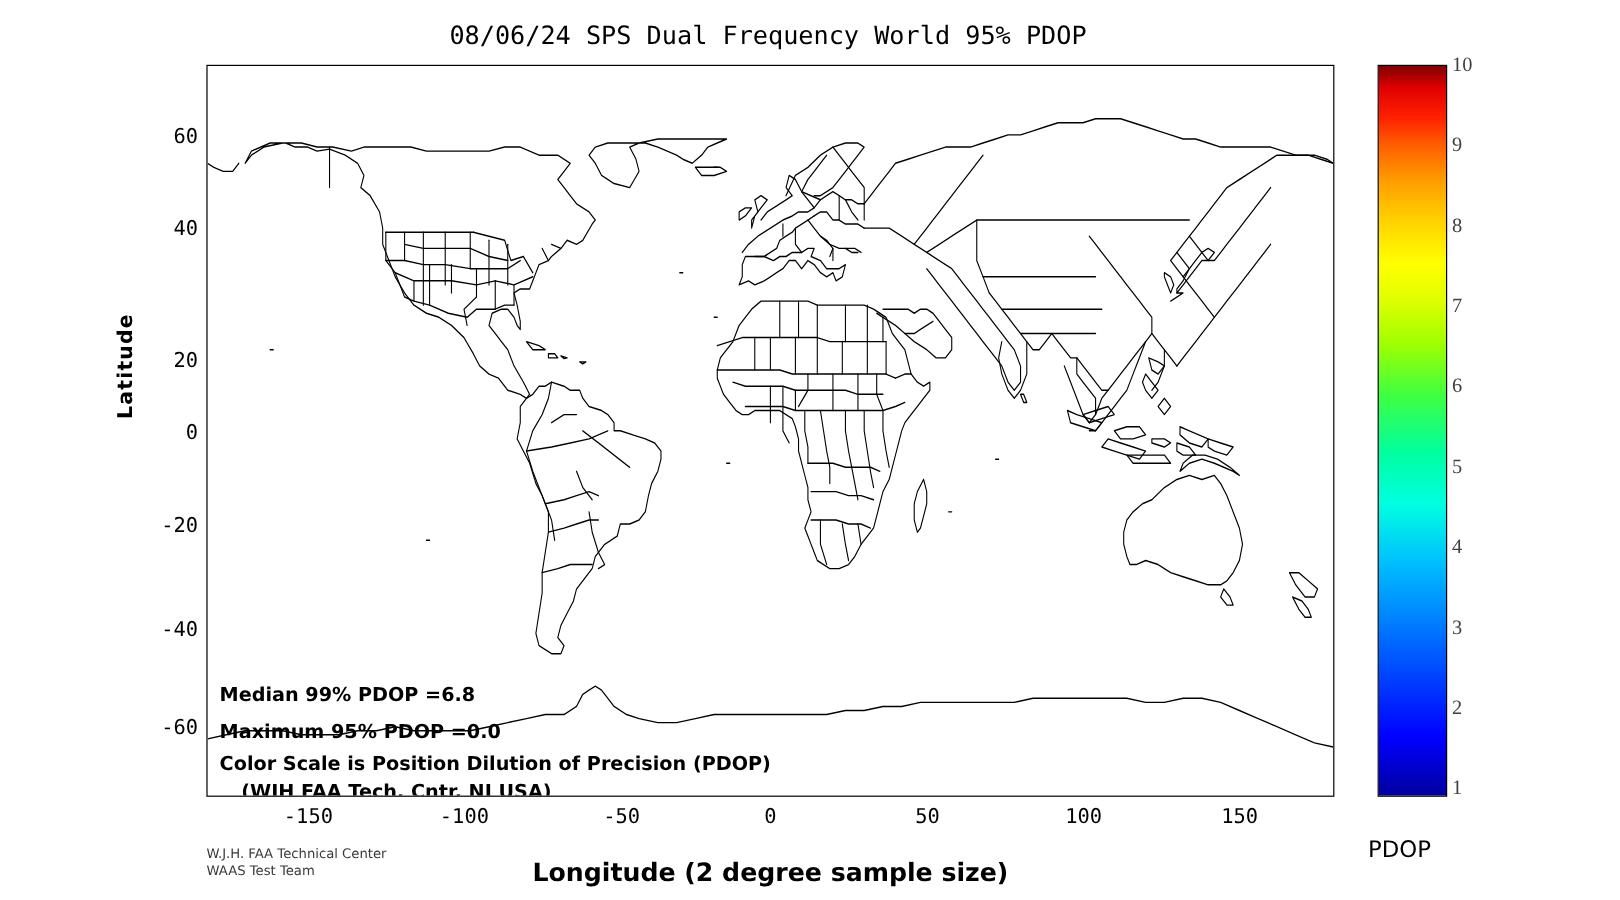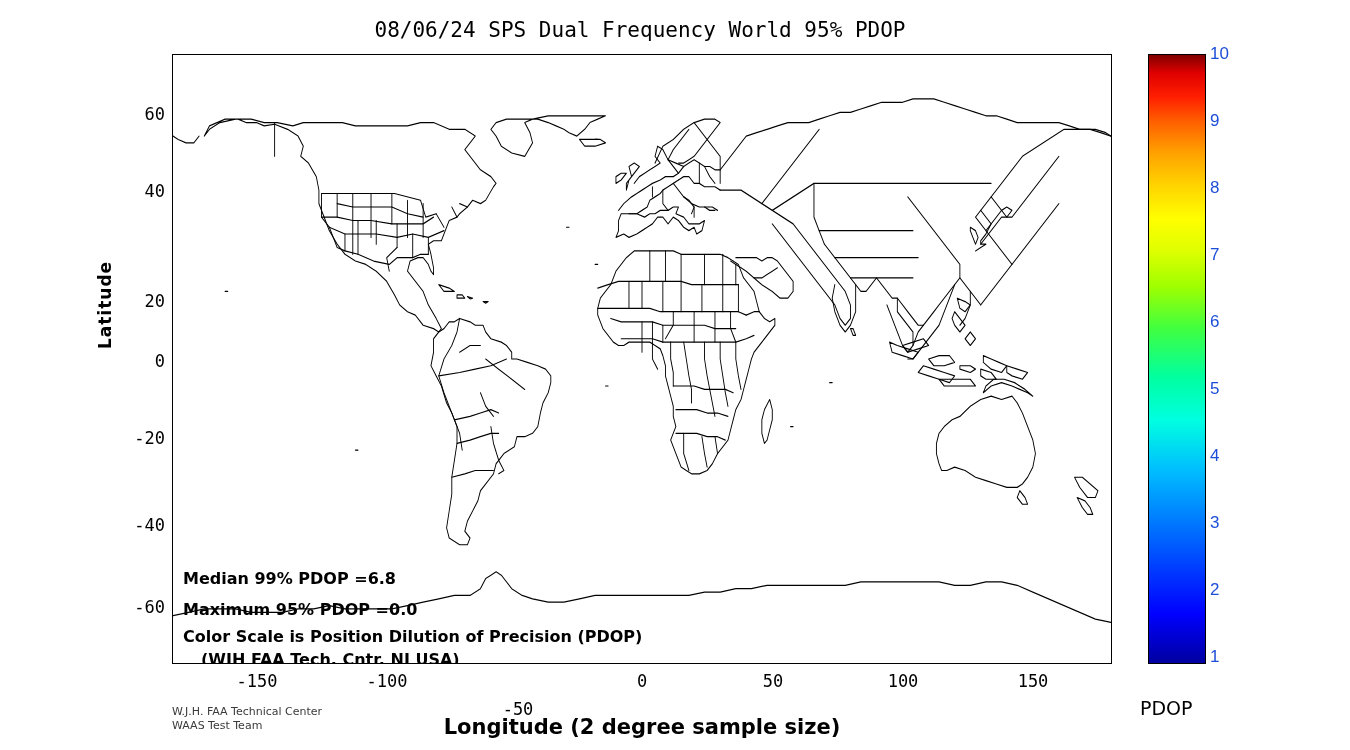--- a/index.html
+++ b/index.html
@@ -108,22 +108,22 @@
       #ffd000 79%,
       #ffa000 84%,
       #ff6000 89%,
       #ff2000 93%,
       #e00000 97%,
       #800000 100%);
   }
   .cbar-tick{
     position:absolute;
     left:62px;
-    font-family:Liberation Sans, sans-serif;
-    font-size:17px;color:#1d4ed8;
+    font-family:Liberation Serif, serif;
+    font-size:17px;color:#404040;
   }
   .cbar-title{
     position:absolute;
     left:1140px;top:697px;
     font-family:"DejaVu Sans",sans-serif;
     font-size:19px;color:#000;
   }
 </style>
 </head>
 <body>
@@ -385,21 +385,21 @@
   <div class="xtick" style="left:105px;top:104px;width:60px;text-align:right;">60</div>
   <div class="xtick" style="left:105px;top:181px;width:60px;text-align:right;">40</div>
   <div class="xtick" style="left:105px;top:258px;width:60px;text-align:right;margin-top:33px;">20</div>
   <div class="xtick" style="left:105px;top:351px;width:60px;text-align:right;">0</div>
   <div class="xtick" style="left:105px;top:428px;width:60px;text-align:right;">-20</div>
   <div class="xtick" style="left:105px;top:515px;width:60px;text-align:right;">-40</div>
   <div class="xtick" style="left:105px;top:597px;width:60px;text-align:right;">-60</div>
 
   <div class="xtick" style="left:222px;top:671px;">-150</div>
   <div class="xtick" style="left:352px;top:671px;">-100</div>
-  <div class="xtick" style="left:483px;top:671px;margin-top:28px;">-50</div>
+  <div class="xtick" style="left:483px;top:671px;">-50</div>
   <div class="xtick" style="left:607px;top:671px;">0</div>
   <div class="xtick" style="left:738px;top:671px;">50</div>
   <div class="xtick" style="left:868px;top:671px;">100</div>
   <div class="xtick" style="left:998px;top:671px;">150</div>
 
   <div class="xlabel">Longitude  (2 degree sample size)</div>
 
   <div class="footer">
     <div>W.J.H. FAA Technical Center</div>
     <div>WAAS Test Team</div>

